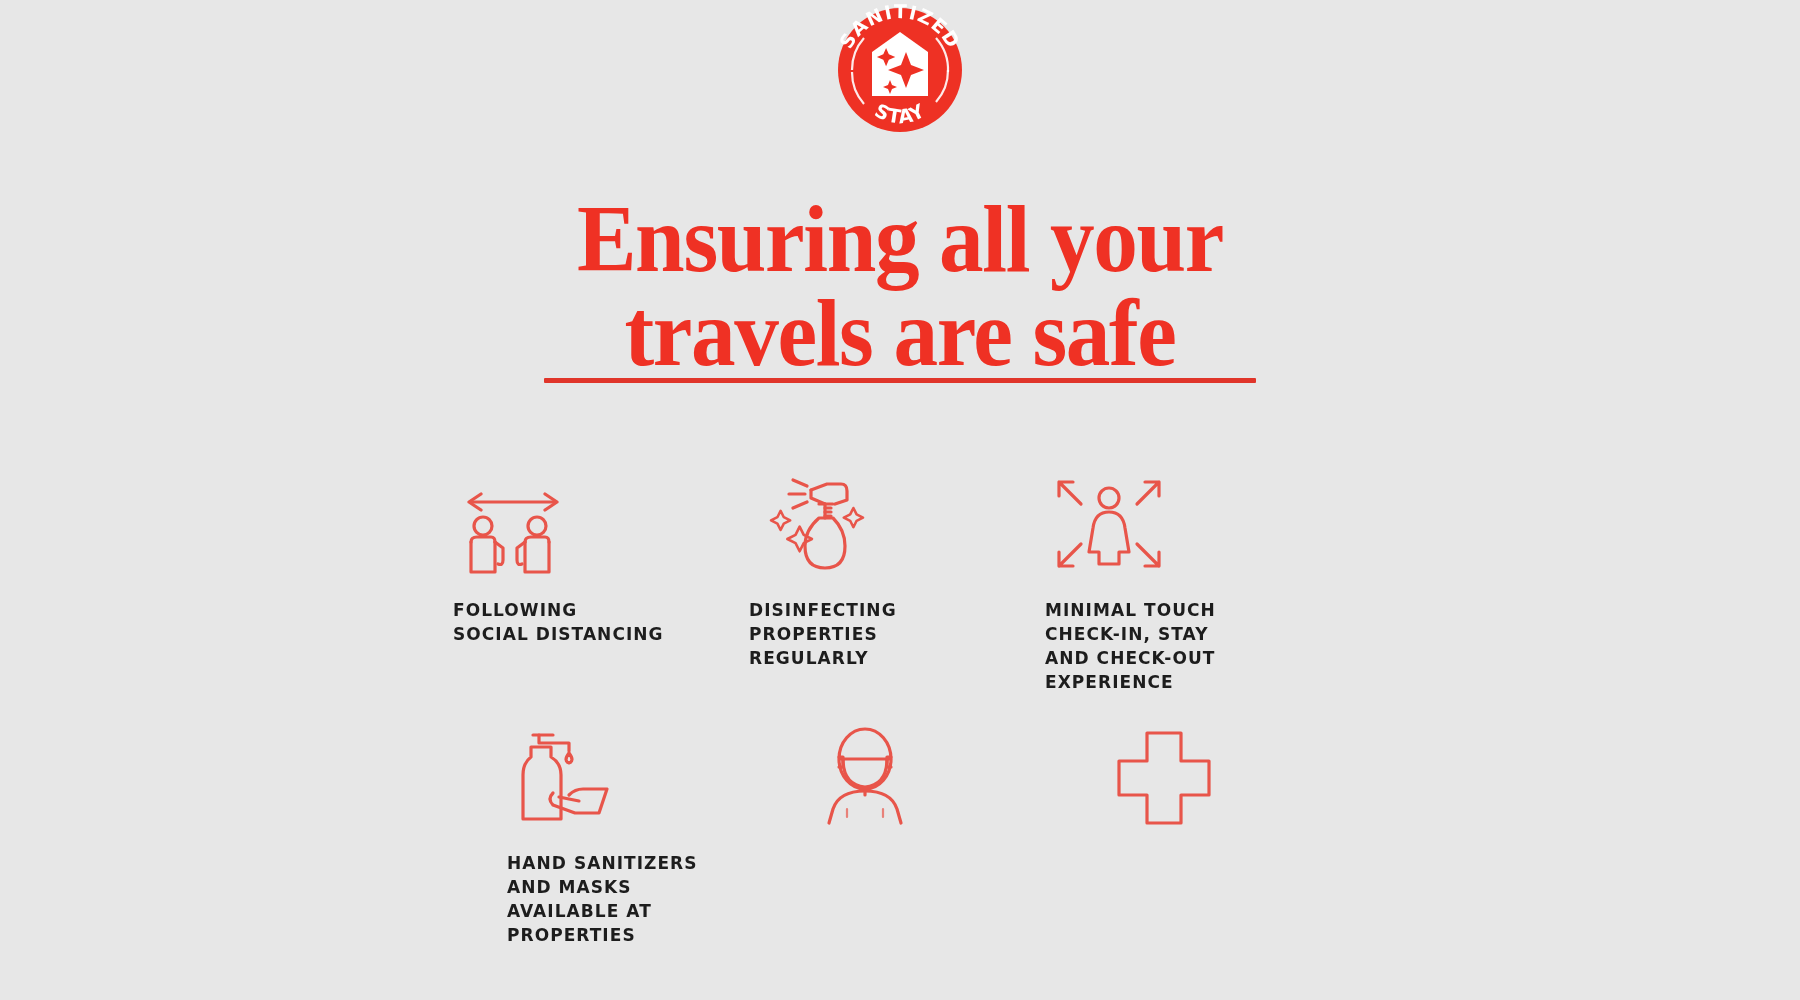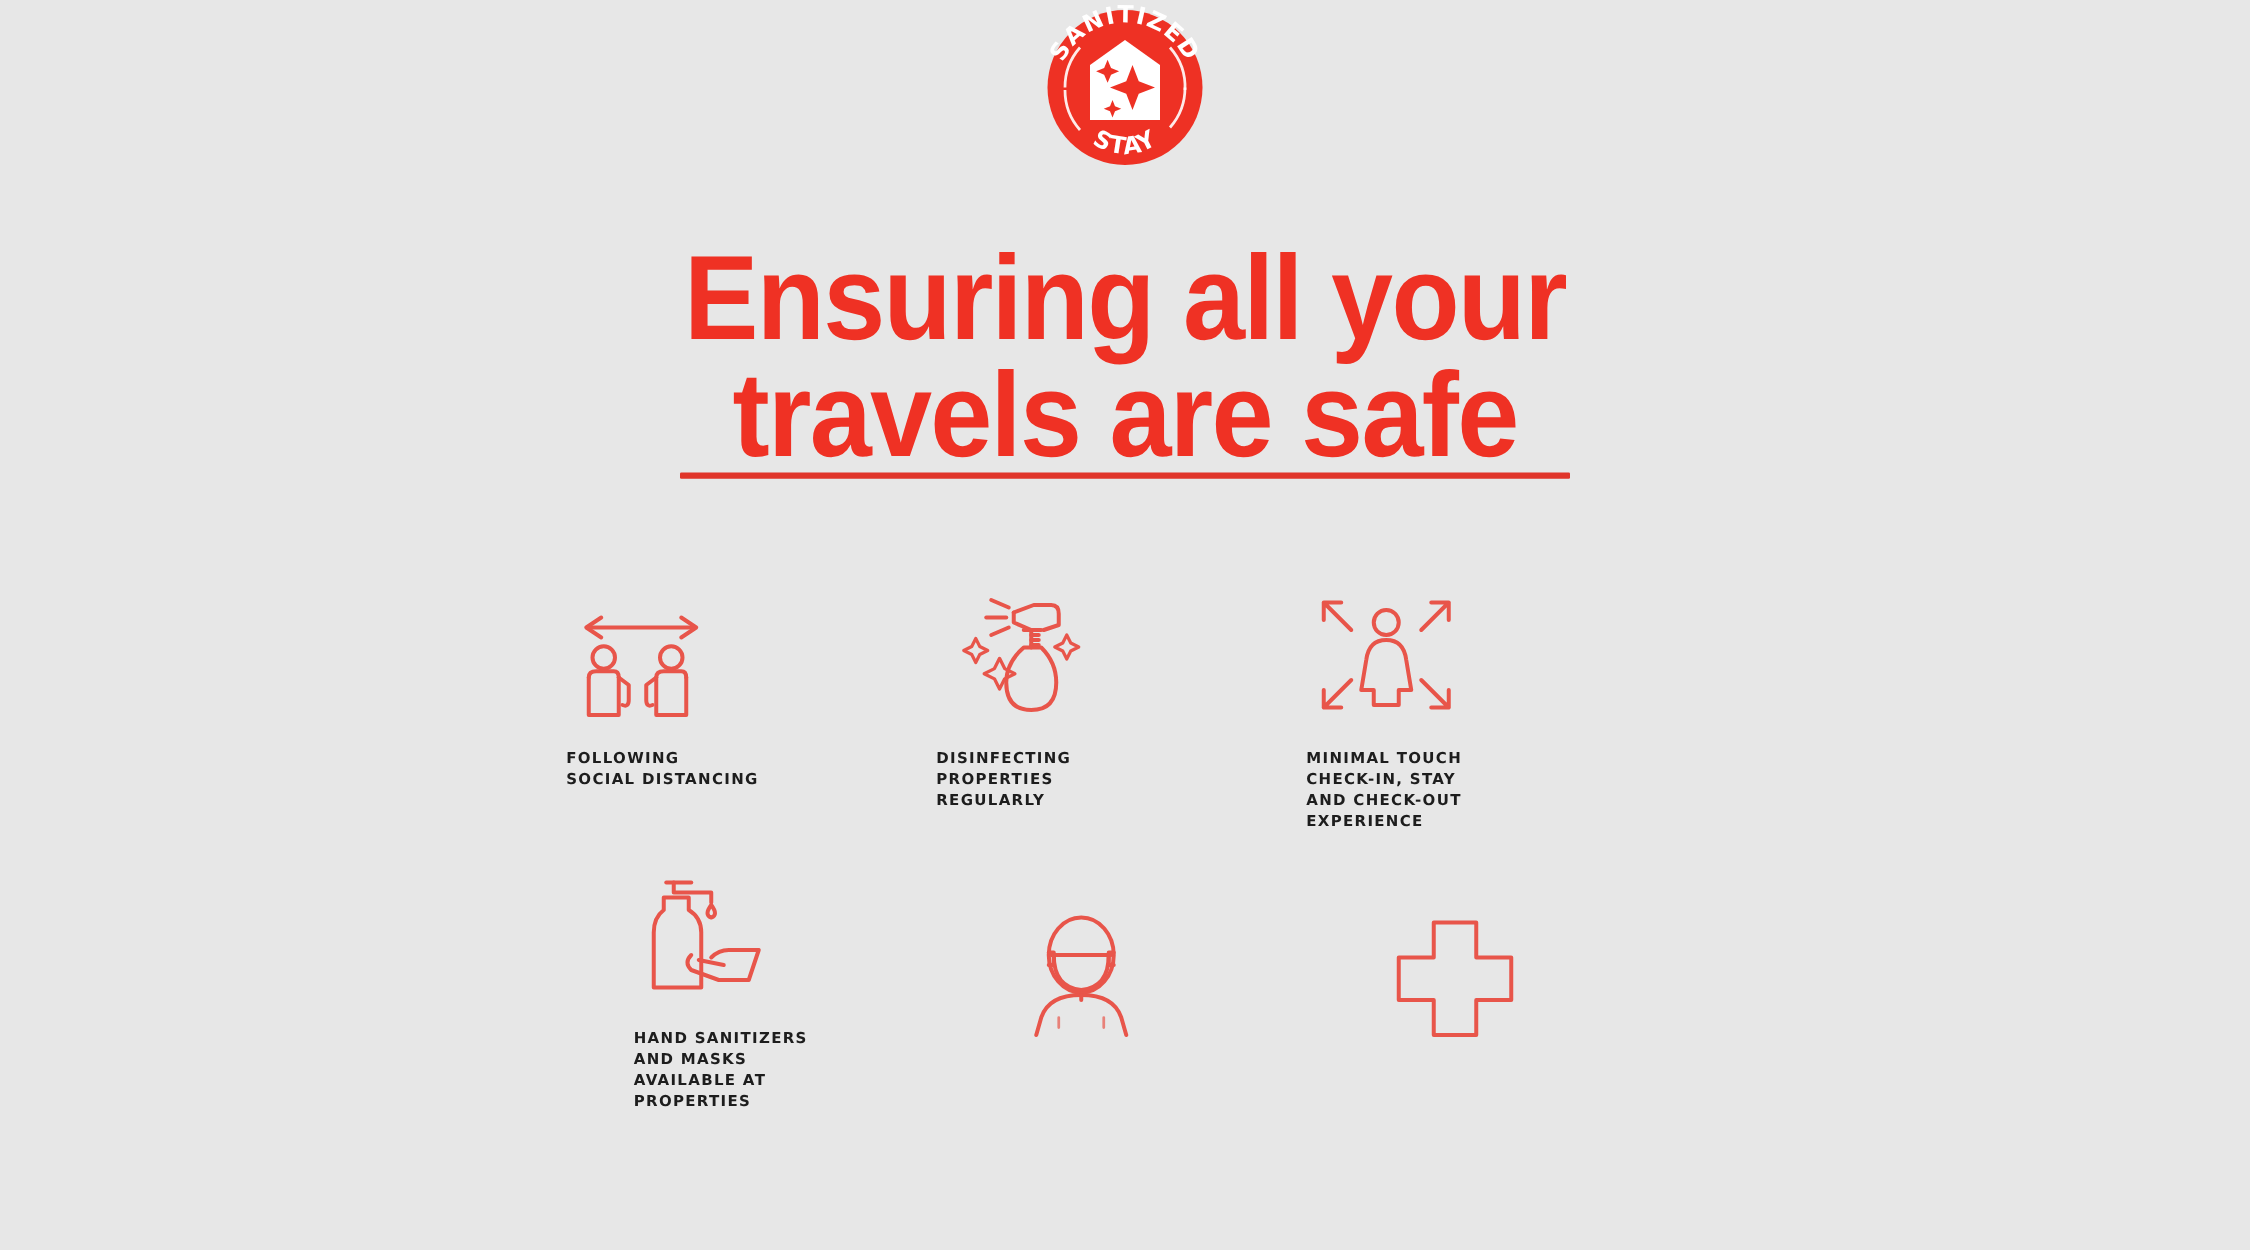--- a/index.html
+++ b/index.html
@@ -34,21 +34,21 @@
   .badge svg { display: block; }
 
   
   .headline {
     position: absolute;
     top: 128px;
     left: 0;
     width: 1800px;
     text-align: center;
     color: #ef3124;
-    font-family: Liberation Sans, sans-serif;
+    font-family: Liberation Serif, serif;
     font-weight: bold;
     font-size: 96px;
     line-height: 0.98;
     letter-spacing: -1.5px;
   }
   .headline .line {
     display: block;
     transform: scaleX(0.93);
   }
 
@@ -73,21 +73,21 @@
     top: 470px;
     left: 0;
     width: 1800px;
   }
   .row {
     display: flex;
     justify-content: center;
     align-items: flex-start;
   }
   .row-1 { margin-left: -6px; }
-  .row-2 { margin-top: 28px; margin-left: 102px; align-items: center; }
+  .row-2 { margin-top: 28px; margin-left: 102px; }
 
   .feature {
     width: 296px;
     box-sizing: border-box;
     padding-right: 16px;
     display: flex;
     flex-direction: column;
     align-items: flex-start;
   }
   .feature-icon {
@@ -96,21 +96,21 @@
     align-items: flex-end;
     margin-bottom: 24px;
     padding-left: 6px;
   }
   .feature-icon svg { display: block; }
 
   .feature-label {
     color: #1d1d1d;
     font-family: "DejaVu Sans", sans-serif;
     font-weight: bold;
-    font-size: 12px;
+    font-size: 17px;
     line-height: 1.42;
     letter-spacing: 1.05px;
     text-transform: uppercase;
     white-space: pre-line;
   }
   .ic-h-104 { height: 104px; }
 </style>
 </head>
 <body>
 

